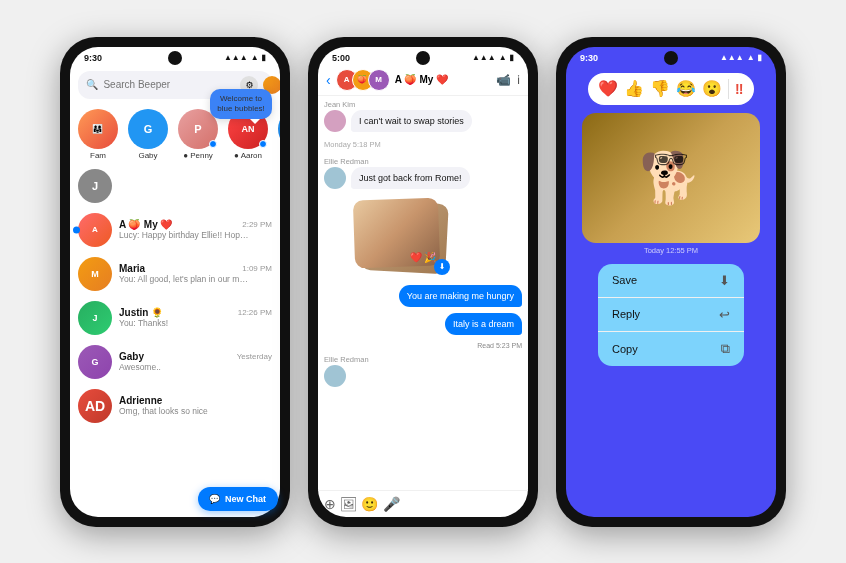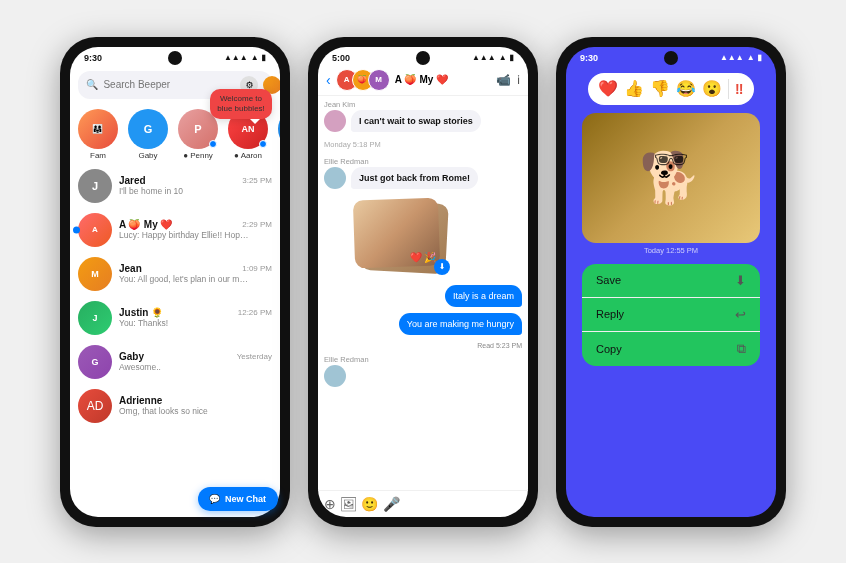--- a/index.html
+++ b/index.html
@@ -98,21 +98,21 @@
       justify-content: center;
       font-size: 9px;
       flex-shrink: 0;
     }
 
     
     .welcome-bubble {
       position: absolute;
       top: 52px;
       right: 18px;
-      background: #ef4444;
+      background: #3b82f6;
       border-radius: 10px;
       padding: 5px 7px;
       font-size: 8px;
       font-weight: 500;
       color: #333;
       box-shadow: 0 2px 8px rgba(0,0,0,0.15);
       z-index: 5;
       text-align: center;
       line-height: 1.3;
       width: 62px;
@@ -333,21 +333,20 @@
     .bubble {
       padding: 6px 8px;
       border-radius: 14px;
       font-size: 9px;
       max-width: 140px;
     }
     .bubble.received {
       background: #f2f2f7;
       color: #111;
       border-bottom-left-radius: 4px;
-      font-weight: bold;
     }
     .bubble.sent {
       background: #007AFF;
       color: #fff;
       border-bottom-right-radius: 4px;
     }
     .day-divider {
       text-align: left;
       font-size: 7.5px;
       color: #aaa;
@@ -471,23 +470,23 @@
       font-size: 50px;
       filter: sepia(20%);
     }
     .photo-timestamp {
       text-align: center;
       font-size: 7.5px;
       color: rgba(255,255,255,0.7);
       margin: 3px 0;
     }
     .context-menu {
-      background: #22c55e;
+      background: #7dd3fc;
       border-radius: 14px;
-      margin: 6px 16px;
+      margin: 6px 32px;
       overflow: hidden;
     }
     .context-menu-item {
       display: flex;
       align-items: center;
       justify-content: space-between;
       padding: 9px 14px;
       font-size: 11px;
       color: #111;
       border-bottom: 1px solid #f0f0f0;
@@ -565,46 +564,39 @@
         <div class="story-avatar av-tori" style="font-size:9px">TS</div>
 
       </div>
 
     </div>
 
     <div class="chat-list">
 
       <div class="chat-item">
         <div class="chat-avatar av-jared">J</div>
-        <div class="chat-content">
-          <div class="chat-header">
-            <span class="chat-name">Jared</span>
-            <span class="chat-time">3:25 PM</span>
-          </div>
-          <div class="chat-preview">I'll be home in 10</div>
-        </div>
       </div>
 
       <div class="chat-item">
         <div class="unread-dot"></div>
         <div class="chat-avatar av-a" style="font-size:8px">A</div>
         <div class="chat-content">
           <div class="chat-header">
             <span class="chat-name">A 🍑 My ❤️</span>
             <span class="chat-time">2:29 PM</span>
           </div>
           <div class="chat-preview">Lucy: Happy birthday Ellie!! Hope you've had a lovely day 😊</div>
         </div>
       </div>
 
       <div class="chat-item">
         <div class="chat-avatar av-maria" style="font-size:9px">M</div>
         <div class="chat-content">
           <div class="chat-header">
-            <span class="chat-name">Jean</span>
+            <span class="chat-name">Maria</span>
             <span class="chat-time">1:09 PM</span>
           </div>
           <div class="chat-preview">You: All good, let's plan in our meeting cool?</div>
         </div>
       </div>
 
       <div class="chat-item">
         <div class="chat-avatar av-justin" style="font-size:9px">J</div>
         <div class="chat-content">
           <div class="chat-header">
@@ -620,21 +612,21 @@
         <div class="chat-content">
           <div class="chat-header">
             <span class="chat-name">Gaby</span>
             <span class="chat-time">Yesterday</span>
           </div>
           <div class="chat-preview">Awesome..</div>
         </div>
       </div>
 
       <div class="chat-item">
-        <div class="chat-avatar av-adrienne" style="font-size:12px;font-weight:400">AD</div>
+        <div class="chat-avatar av-adrienne" style="font-size:14px;font-weight:700">AD</div>
         <div class="chat-content">
           <div class="chat-header">
             <span class="chat-name">Adrienne</span>
             <span class="chat-time"></span>
           </div>
           <div class="chat-preview">Omg, that looks so nice</div>
         </div>
       </div>
     </div>
 
@@ -699,24 +691,24 @@
         <div class="photo-card photo-card-front">
           <div class="photo-reactions">
             <span>❤️</span>
               <span>🎉</span>
           </div>
         </div>
         <div class="download-badge">⬇</div>
       </div>
 
       <div class="msg-row sent">
+        <div class="bubble sent">You are making me hungry</div>
+      </div>
+      <div class="msg-row sent">
         <div class="bubble sent">Italy is a dream</div>
-      </div>
-      <div class="msg-row sent">
-        <div class="bubble sent">You are making me hungry</div>
       </div>
       <div class="read-receipt">Read 5:23 PM</div>
 
       <div>
         <div class="sender-label">Ellie Redman</div>
         <div class="msg-row received">
           <div class="msg-avatar" style="background:#a0c4d4"></div>
         </div>
       </div>
     </div>

